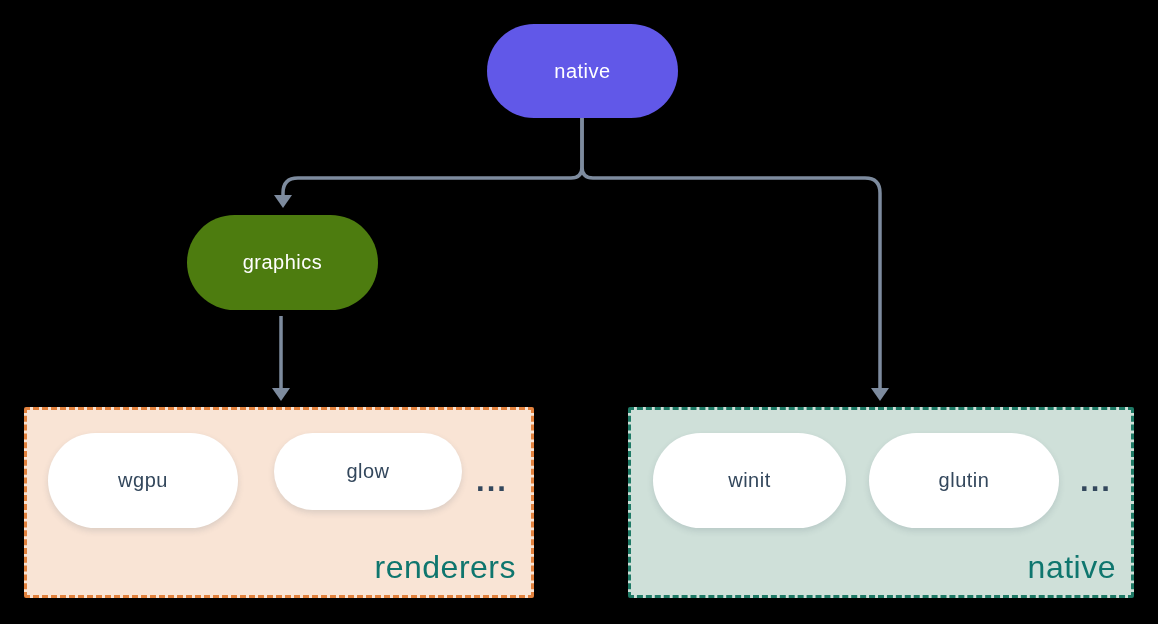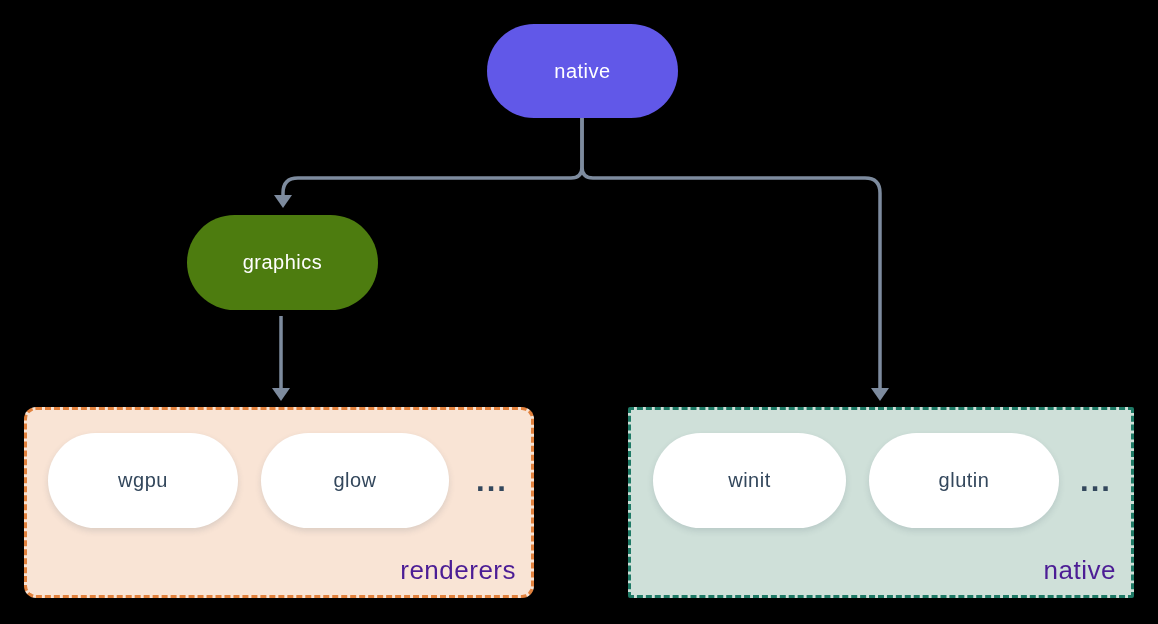--- a/index.html
+++ b/index.html
@@ -12,38 +12,38 @@
     position:absolute;display:flex;align-items:center;justify-content:center;
     border-radius:48px;font-size:20px;letter-spacing:.5px;white-space:nowrap;
   }
   .node{color:#ffffff;}
   .node-native{left:487px;top:24px;width:191px;height:94px;background:#6158e8;}
   .node-graphics{left:187px;top:215px;width:191px;height:95px;background:#4d7c0f;}
   .group{
     position:absolute;top:407px;height:191px;box-sizing:border-box;
     border:3px dashed;border-radius:2px;
   }
-  .group-renderers{left:24px;width:510px;background:#f9e4d5;border-color:#e2823e;border-radius:12px;}
+  .group-renderers{left:24px;width:510px;background:#f9e4d5;border-color:#e2823e;}
   .group-shells{left:628px;width:506px;background:#cfe0d9;border-color:#1f7a66;}
   .item{
     background:#ffffff;color:#33475c;
     box-shadow:0 3px 6px rgba(51,71,92,0.15);
   }
   .item-wgpu{left:21px;top:23px;width:190px;height:95px;}
-  .item-glow{left:234px;top:23px;width:188px;height:95px;}
+  .item-glow{left:247px;top:23px;width:188px;height:77px;}
   .item-winit{left:22px;top:23px;width:193px;height:95px;}
   .item-glutin{left:238px;top:23px;width:190px;height:95px;}
   .dots{
     position:absolute;top:23px;left:435px;width:60px;height:95px;
     display:flex;align-items:center;justify-content:center;
     font-size:31px;font-weight:bold;letter-spacing:2px;color:#33475c;
   }
   .group-label{
     position:absolute;right:15px;bottom:9px;
-    font-size:26px;color:#4c1d95;letter-spacing:.5px;
+    font-size:32px;color:#0f766e;letter-spacing:.5px;
   }
 </style>
 </head>
 <body>
 
 <div class="canvas">
 
   <svg class="connectors" viewBox="0 0 1158 624" xmlns="http://www.w3.org/2000/svg">
     <g stroke="#7d8b9e" stroke-width="3.5" fill="none">
       <path d="M582 118 V167 Q582 178 571 178 H298 Q283 178 283 193 V197"></path>

